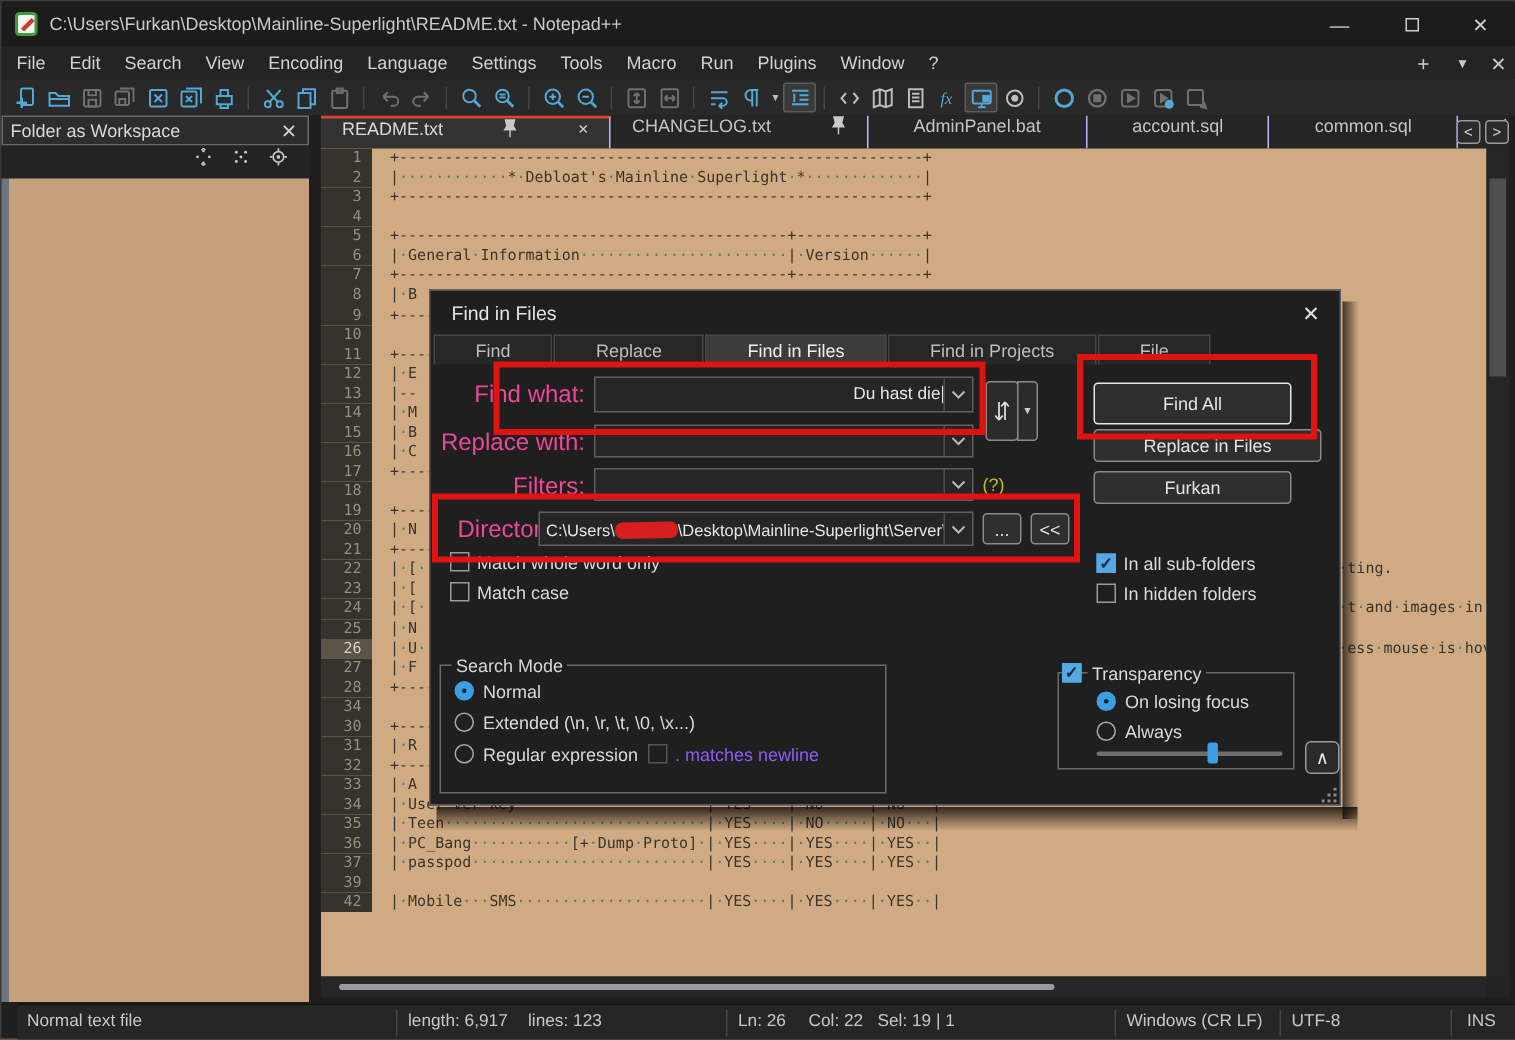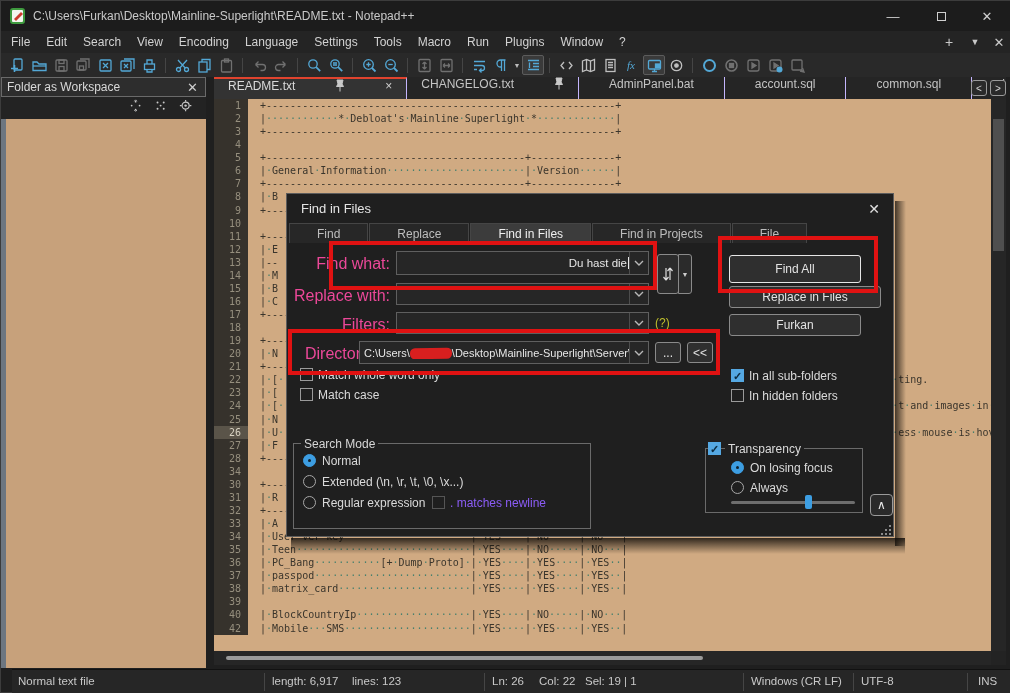--- a/index.html
+++ b/index.html
@@ -559,29 +559,21 @@
       </div>
       <div class="ed-line">
         <div class="ed-num">36</div>
         <div class="ed-text">|<span class="dot">·</span>PC_Bang<span class="dot">···········</span>[+<span class="dot">·</span>Dump<span class="dot">·</span>Proto]<span class="dot">·</span>|<span class="dot">·</span>YES<span class="dot">····</span>|<span class="dot">·</span>YES<span class="dot">····</span>|<span class="dot">·</span>YES<span class="dot">··</span>|</div>
       </div>
       <div class="ed-line">
         <div class="ed-num">37</div>
         <div class="ed-text">|<span class="dot">·</span>passpod<span class="dot">··························</span>|<span class="dot">·</span>YES<span class="dot">····</span>|<span class="dot">·</span>YES<span class="dot">····</span>|<span class="dot">·</span>YES<span class="dot">··</span>|</div>
       </div>
       <div class="ed-line">
-        <div class="ed-num">38</div>
-        <div class="ed-text">|<span class="dot">·</span>matrix_card<span class="dot">······················</span>|<span class="dot">·</span>YES<span class="dot">····</span>|<span class="dot">·</span>YES<span class="dot">····</span>|<span class="dot">·</span>YES<span class="dot">··</span>|</div>
-      </div>
-      <div class="ed-line">
         <div class="ed-num">39</div>
-      </div>
-      <div class="ed-line">
-        <div class="ed-num">40</div>
-        <div class="ed-text">|<span class="dot">·</span>BlockCountryIp<span class="dot">···················</span>|<span class="dot">·</span>YES<span class="dot">····</span>|<span class="dot">·</span>NO<span class="dot">·····</span>|<span class="dot">·</span>NO<span class="dot">···</span>|</div>
       </div>
       <div class="ed-line">
         <div class="ed-num">42</div>
         <div class="ed-text">|<span class="dot">·</span>Mobile<span class="dot">···</span>SMS<span class="dot">·····················</span>|<span class="dot">·</span>YES<span class="dot">····</span>|<span class="dot">·</span>YES<span class="dot">····</span>|<span class="dot">·</span>YES<span class="dot">··</span>|</div>
       </div>
     </div>
   <div id="vscroll" class="abs"></div>
   <div id="vthumb" class="abs"></div>
   <div id="hscroll" class="abs"></div>
   <div id="hthumb" class="abs"></div>

